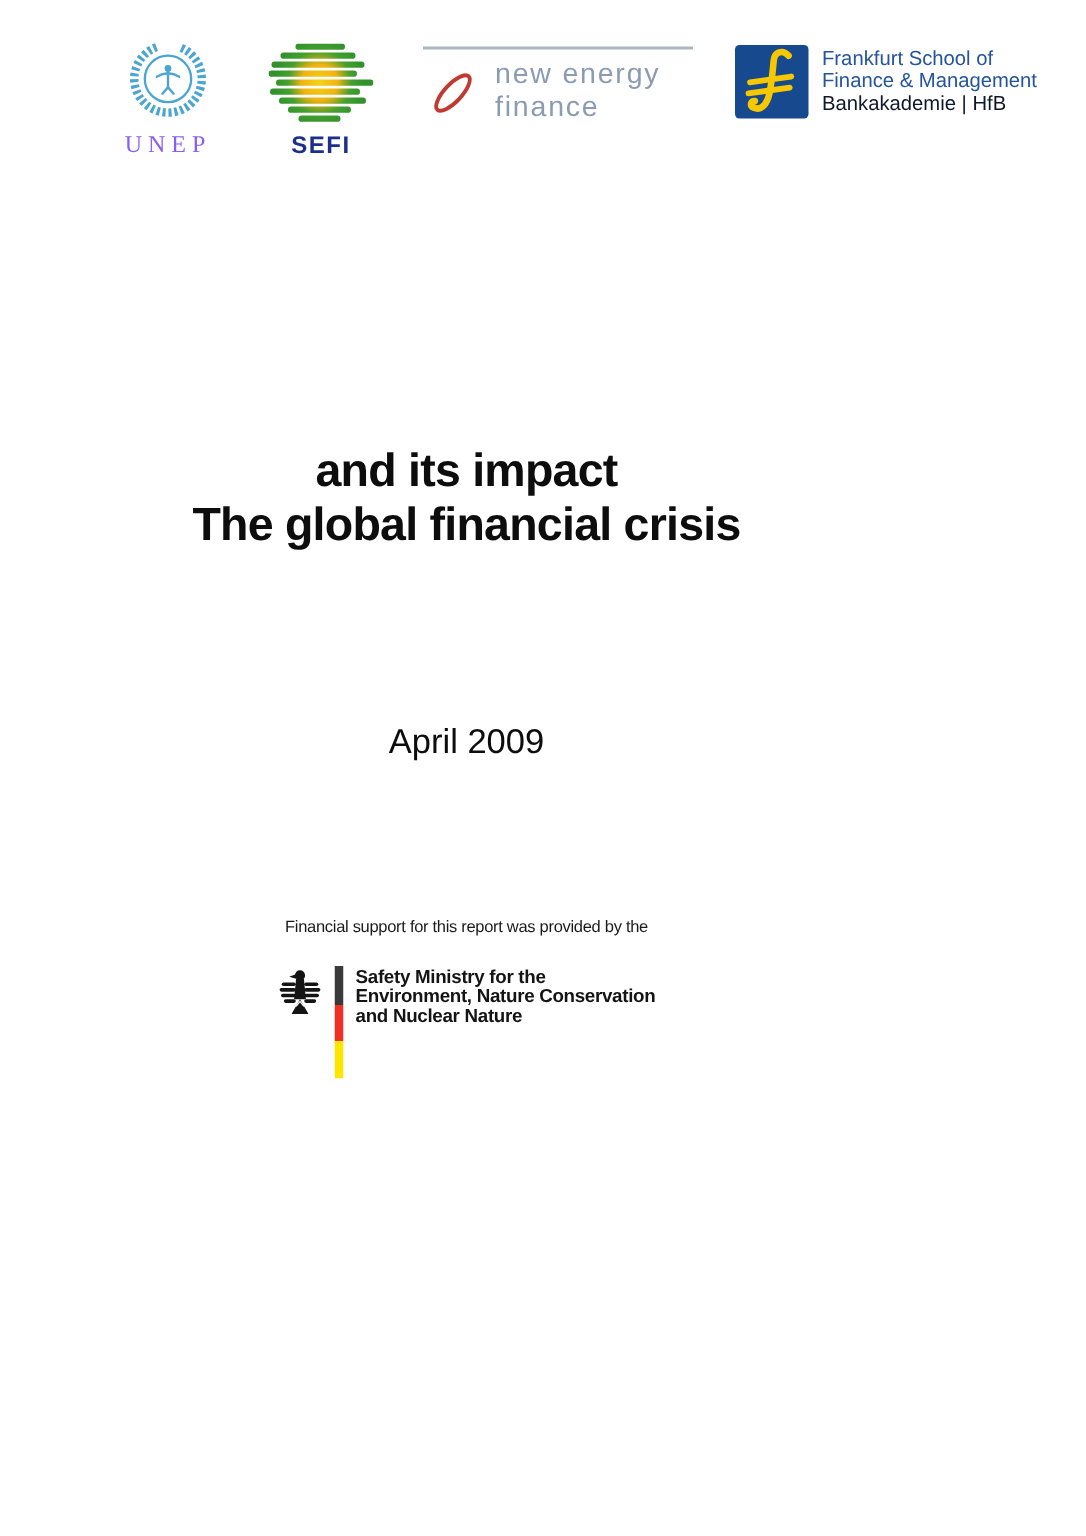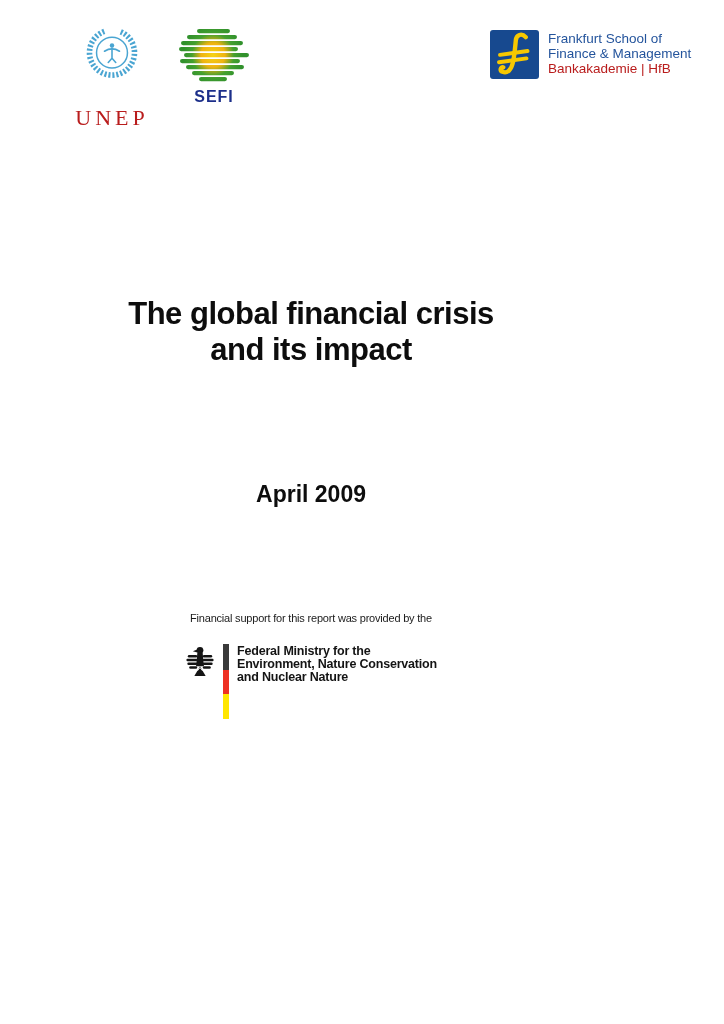--- a/index.html
+++ b/index.html
@@ -1,39 +1,39 @@
 <!DOCTYPE html>
 <html><head>
 <meta charset="utf-8">
 <style>
   html,body{margin:0;padding:0;background:#ffffff;}
   .page{position:relative;width:724px;height:1024px;background:#ffffff;overflow:hidden;
         font-family:"Liberation Sans",sans-serif;}
 
   
   .unep{position:absolute;left:66px;top:26px;width:92px;text-align:center;}
-  .unep-text{margin-top:18px;font-family:"Liberation Serif",serif;font-size:22px;
-             color:#b91c1c;letter-spacing:4px;}
+  .unep-text{margin-top:0;font-family:"Liberation Serif",serif;font-size:16px;
+             color:#8b5cf6;letter-spacing:4px;}
   .sefi{position:absolute;left:177px;top:29px;width:74px;text-align:center;}
   .sefi-text{margin-top:2px;font-size:16px;font-weight:bold;color:#1c2f8a;letter-spacing:1px;}
   .nef{position:absolute;left:282px;top:31px;width:180px;}
   .nef-rule{height:2px;background:#aab6c6;margin-bottom:6px;}
   .nef-row{display:flex;align-items:flex-start;}
   .nef-text{margin-left:8px;font-size:19px;line-height:22px;color:#8b9bb3;letter-spacing:1.2px;}
   .fs{position:absolute;left:490px;top:30px;display:flex;align-items:flex-start;}
   .fs-square{width:49px;height:49px;background:#17498f;border-radius:3px;flex:0 0 auto;}
   .fs-text{margin-left:9px;padding-top:1px;font-size:13.5px;line-height:15px;}
   .fs-blue{font-weight:normal;color:#24549c;}
-  .fs-gray{color:#b91c1c;}
+  .fs-gray{color:#0f172a;}
 
   
   .col{position:absolute;left:0;width:622px;text-align:center;}
   .title{top:296px;font-size:31px;font-weight:bold;line-height:35.5px;
          letter-spacing:-0.5px;color:#0d0d0d;}
-  .date{top:481px;font-size:23px;font-weight:bold;color:#0d0d0d;}
+  .date{top:481px;font-size:23px;font-weight:normal;color:#0d0d0d;}
   .caption{top:612px;font-size:11px;letter-spacing:-0.2px;color:#1a1a1a;}
 
   
   .ministry-wrap{top:644px;}
   .ministry{display:inline-flex;align-items:flex-start;text-align:left;}
   .ministry .eagle{margin-top:1px;}
   .ministry .flag{margin-left:8px;}
   .ministry-text{margin-left:8px;padding-top:1px;font-size:12.5px;line-height:13px;
                  font-weight:bold;letter-spacing:-0.2px;color:#141414;}
 </style>
@@ -76,42 +76,56 @@
           <rect x="1" y="30" width="60" height="4.2" rx="2.1"></rect>
           <rect x="7" y="36" width="58" height="4.2" rx="2.1"></rect>
           <rect x="13" y="42" width="42" height="4.2" rx="2.1"></rect>
           <rect x="20" y="48" width="28" height="4.2" rx="2.1"></rect>
         </g>
       </svg>
     </span>
     <div class="sefi-text">SEFI</div>
   </div>
 
+  <div class="nef">
+    <div class="nef-rule"></div>
+    <div class="nef-row">
+      <span>
+        <svg width="40" height="46" viewBox="0 0 42 48">
+          <ellipse cx="21" cy="24" rx="16" ry="6" transform="rotate(-47 21 24)" fill="none" stroke-width="2.7" stroke="#c13a31"></ellipse>
+        </svg>
+      </span>
+      <div class="nef-text">
+        <div>new energy</div>
+        <div>finance</div>
+      </div>
+    </div>
+  </div>
 
   <div class="fs">
     <div class="fs-square">
       <svg width="49" height="49" viewBox="0 0 48 48">
         <g transform="rotate(-8 24 24)" fill="#f7c800">
           <rect x="8" y="20.5" width="31" height="3.8" rx="1.9"></rect>
           <rect x="6" y="27.5" width="31" height="3.8" rx="1.9"></rect>
         </g>
         <path d="M35 7 C31 2.5 25.8 4.8 25.3 10 C24.7 16 24 25 22.5 31.5 C21 38.8 17 43 12.3 41
                  C9.3 39.7 10.3 36 13 36.6" fill="none" stroke="#f7c800" stroke-width="4.3" stroke-linecap="round"></path>
       </svg>
     </div>
     <div class="fs-text">
       <div class="fs-blue">Frankfurt School of</div>
       <div class="fs-blue">Finance &amp; Management</div>
       <div class="fs-gray">Bankakademie | HfB</div>
     </div>
   </div>
 
   <div class="col title">
+    <div>and its impact</div>
     <div>The global financial crisis</div>
-    <div>and its impact</div>
   </div>
 
   <div class="col date">April 2009</div>
 
   <div class="col caption">Financial support for this report was provided by the</div>
 
   <div class="col ministry-wrap">
     <div class="ministry">
       <span class="eagle">
         <svg width="30" height="33" viewBox="0 0 32 34" fill="#141414">
@@ -133,20 +147,20 @@
         </svg>
       </span>
       <span class="flag">
         <svg width="6" height="75" viewBox="0 0 6 75">
           <rect x="0" y="0" width="6" height="26" fill="#3a3a3a"></rect>
           <rect x="0" y="26" width="6" height="24" fill="#ee3123"></rect>
           <rect x="0" y="50" width="6" height="25" fill="#ffe600"></rect>
         </svg>
       </span>
       <div class="ministry-text">
-        <div>Federal Ministry for the</div>
+        <div>Safety Ministry for the</div>
         <div>Environment, Nature Conservation</div>
         <div>and Nuclear Nature</div>
       </div>
     </div>
   </div>
 
 </div>
 
 </body></html>

